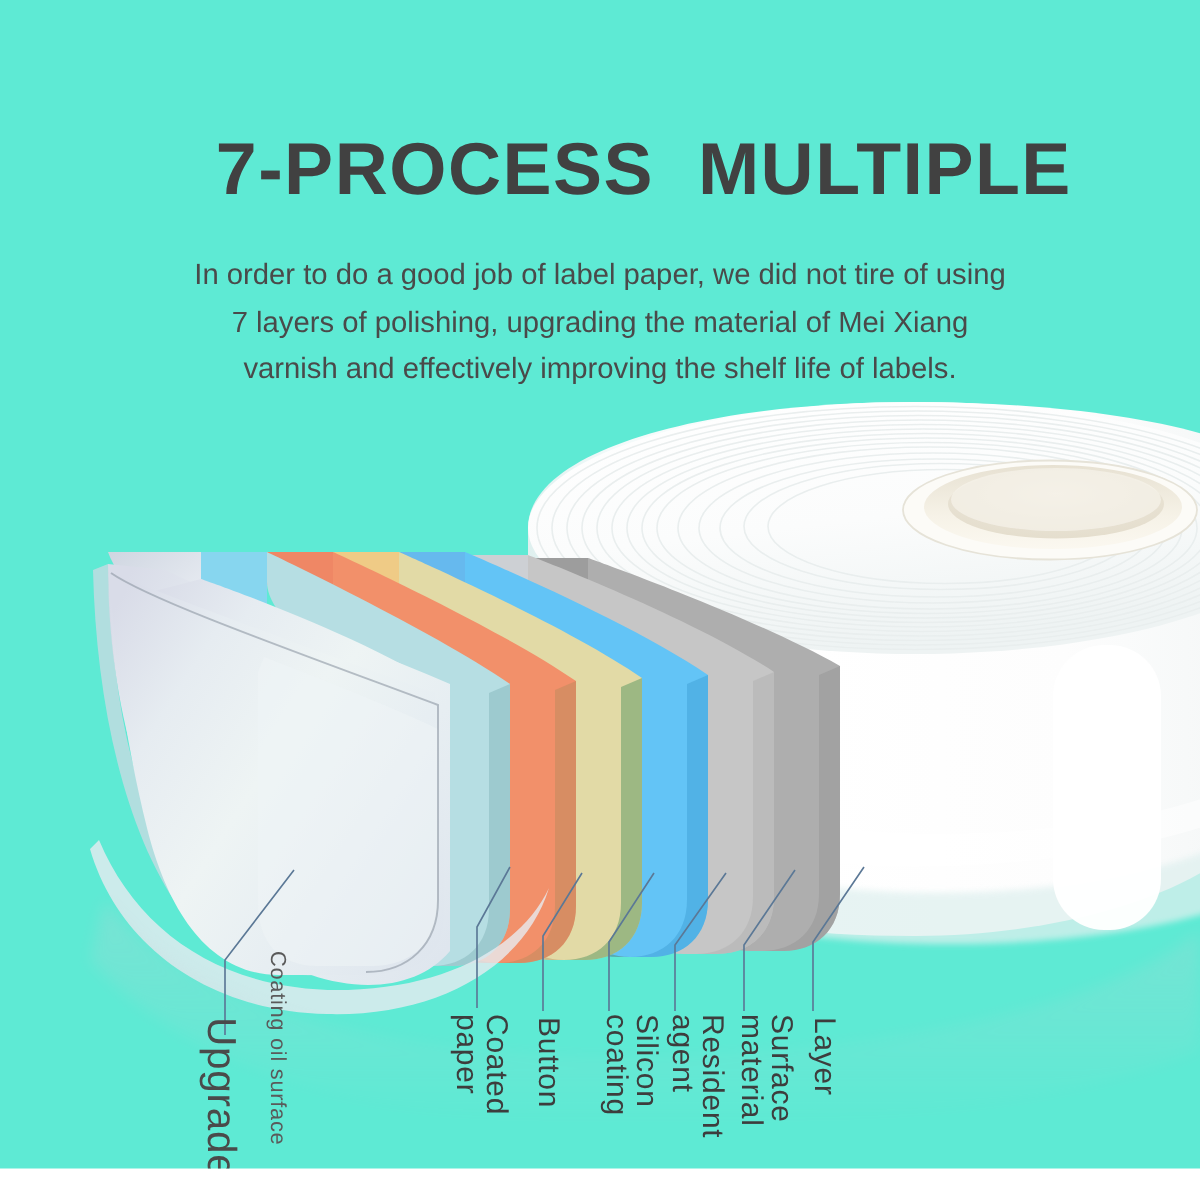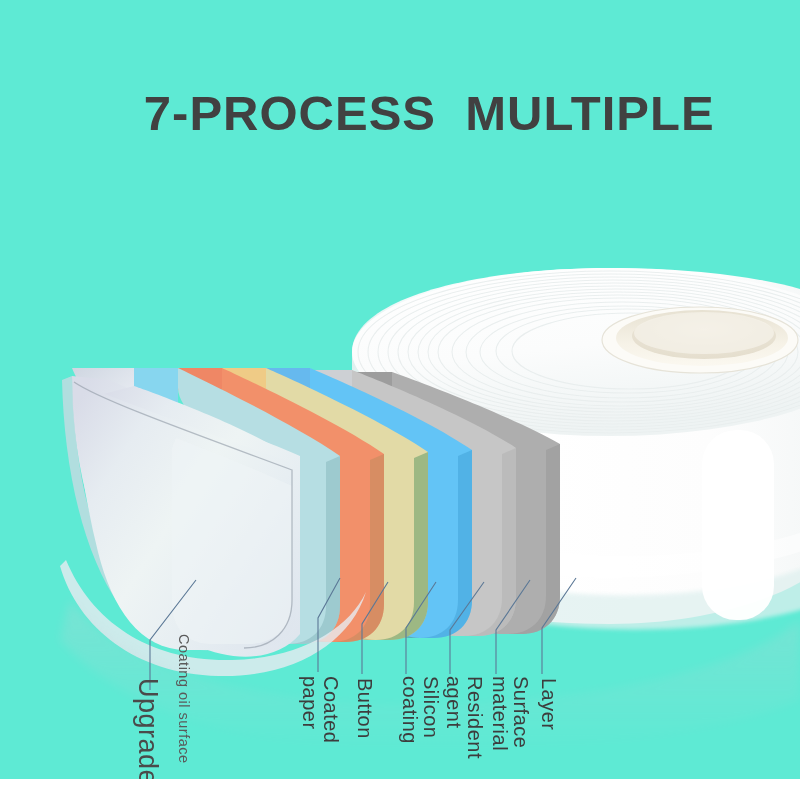--- a/index.html
+++ b/index.html
@@ -54,20 +54,25 @@
 </style>
 </head>
 <body>
 
 <div id="stage">
 
   <div class="headline">
     <span>7-PROCESS  MULTIPLE</span>
   </div>
 
+  <div class="subcopy">
+    <span>In order to do a good job of label paper, we did not tire of using</span>
+    <span>7 layers of polishing, upgrading the material of Mei Xiang</span>
+    <span>varnish and effectively improving the shelf life of labels.</span>
+  </div>
 
   <svg id="art" viewBox="0 0 800 800">
     <defs>
 
       <linearGradient id="rollTop" x1="0" y1="0" x2="0.35" y2="1">
         <stop offset="0%" stop-color="#ffffff"></stop>
         <stop offset="55%" stop-color="#fbfcfc"></stop>
         <stop offset="100%" stop-color="#eef3f3"></stop>
       </linearGradient>
 

